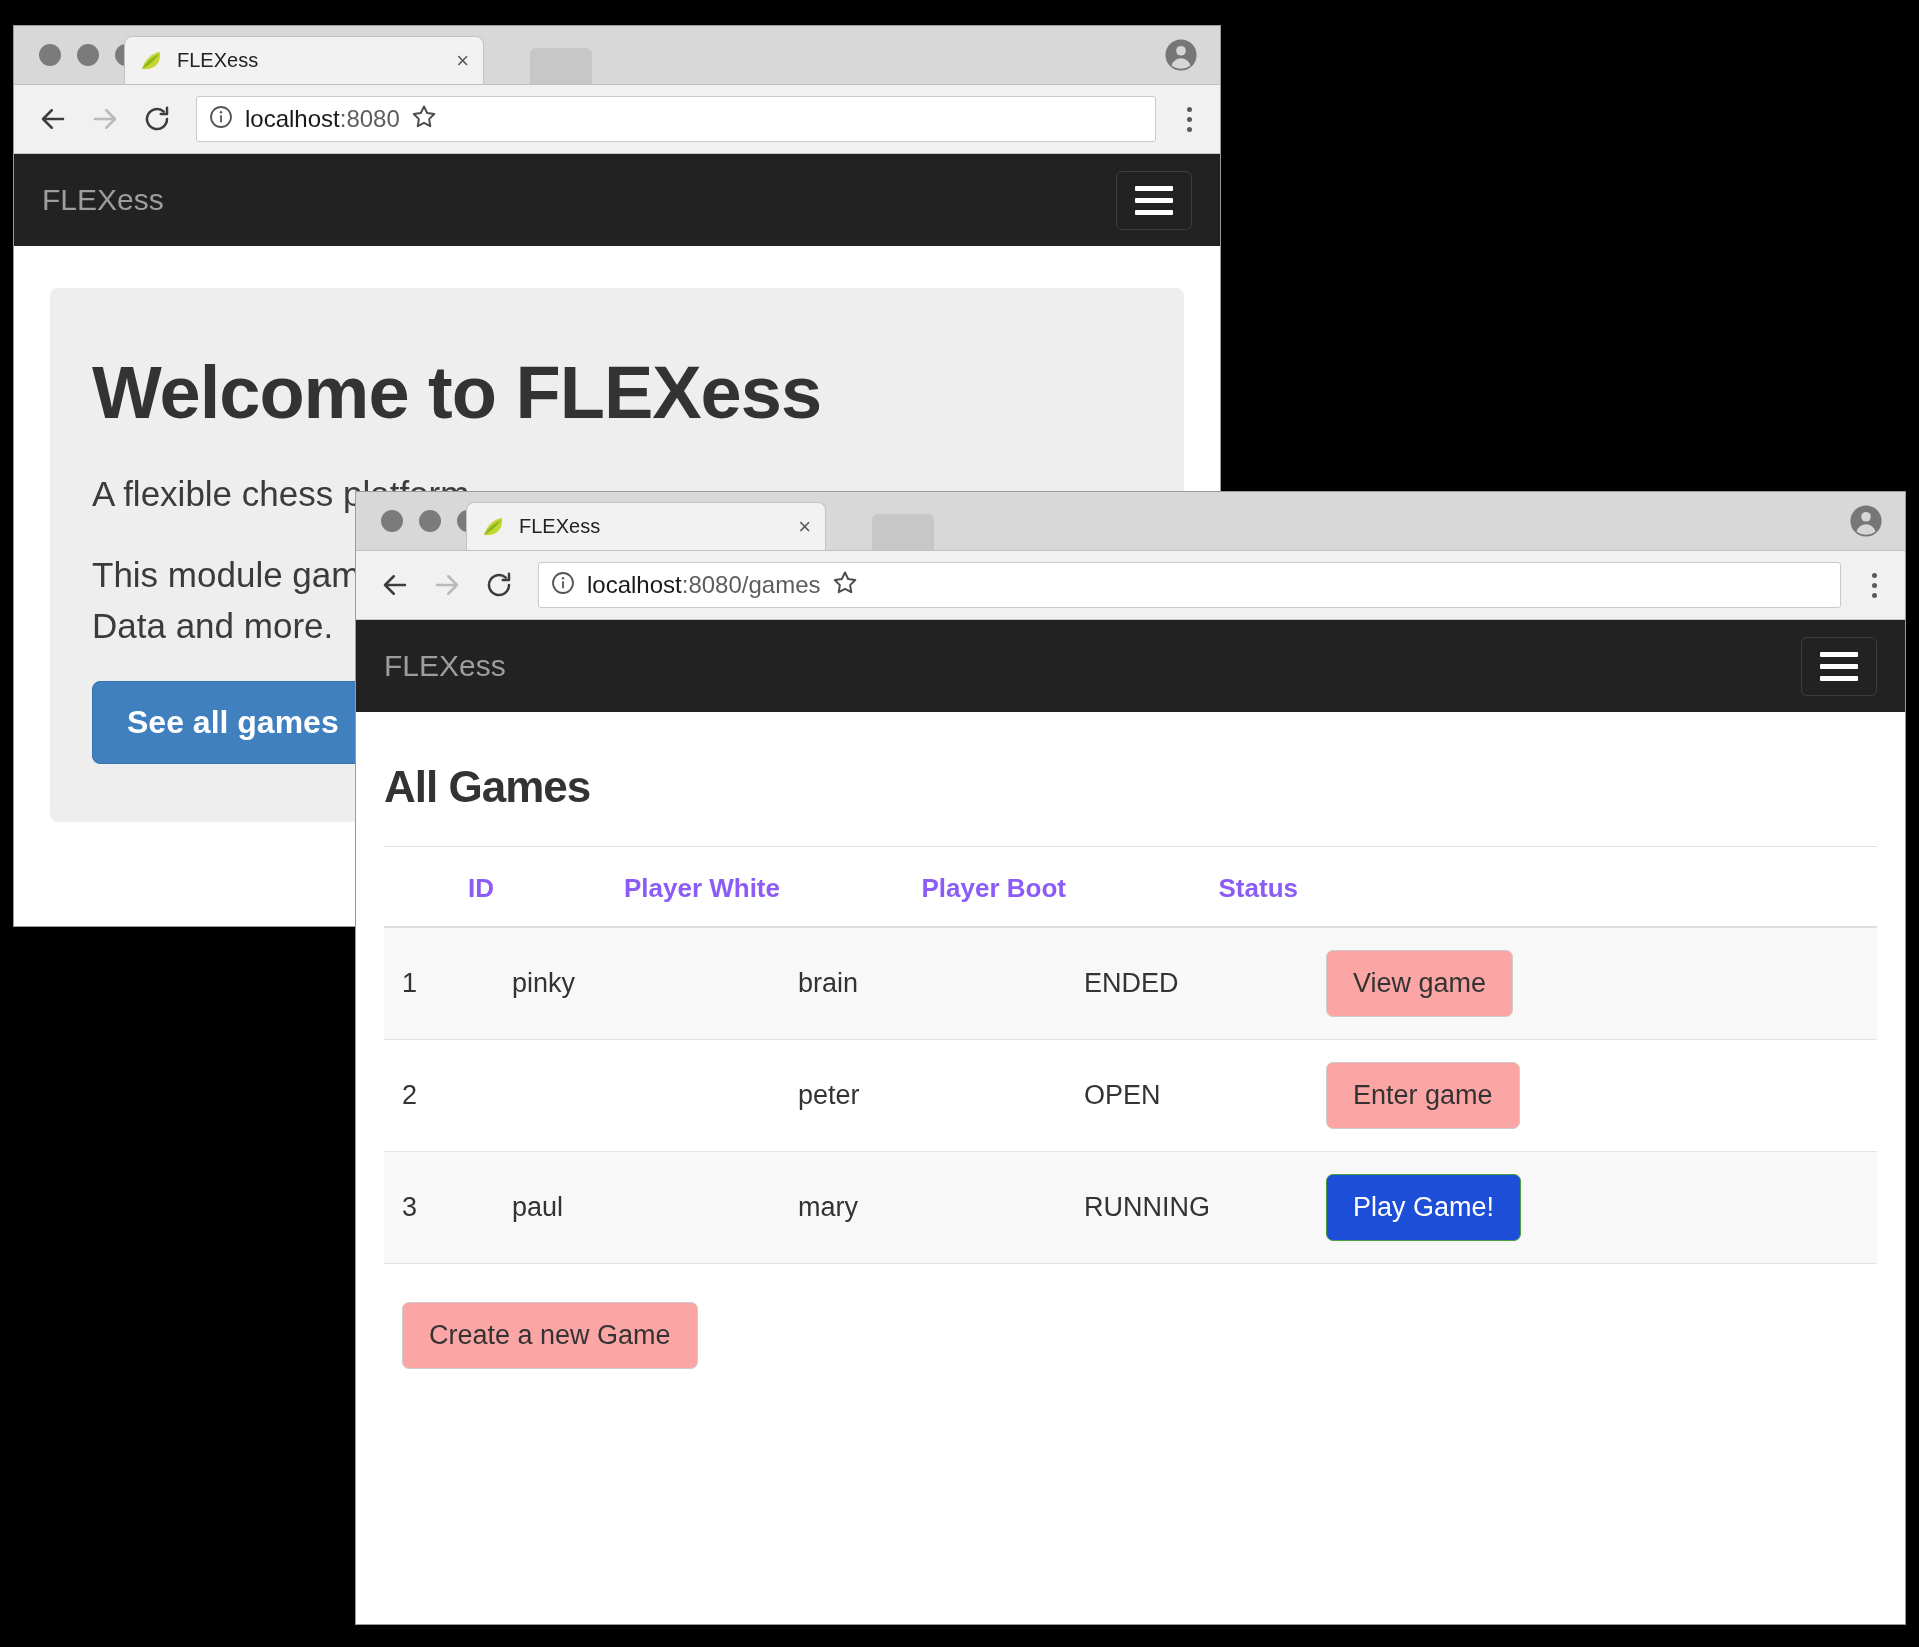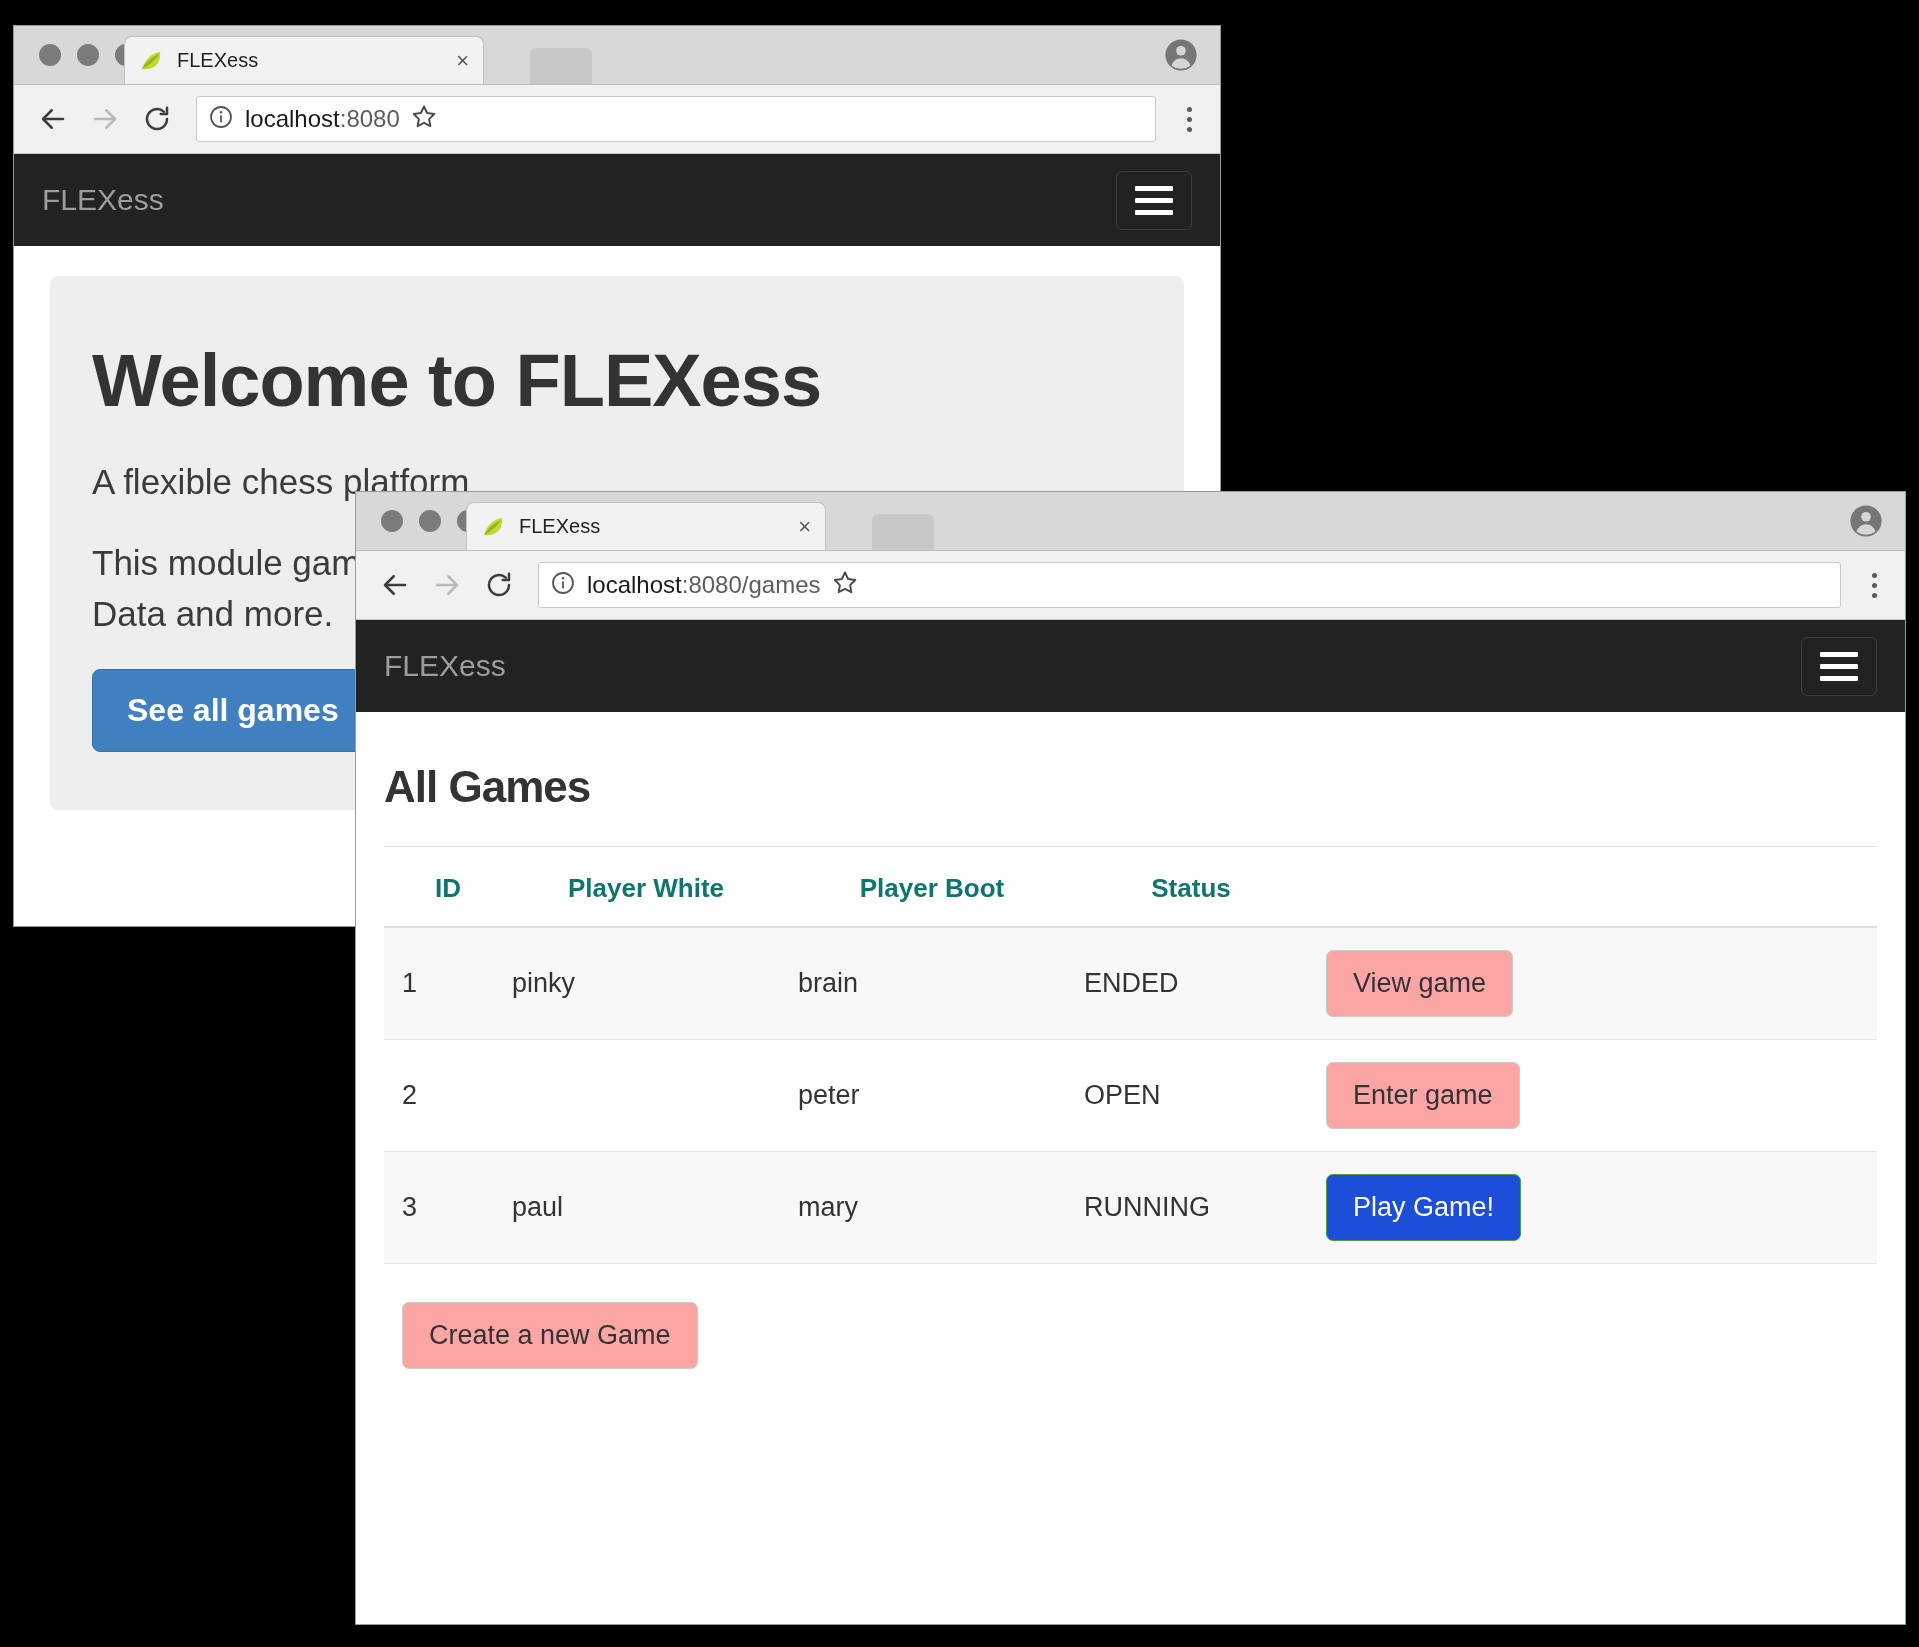--- a/index.html
+++ b/index.html
@@ -107,21 +107,21 @@
     display: flex;
     flex-direction: column;
     gap: 7px;
   }
   .hamburger i { display: block; width: 38px; height: 5px; background: #ffffff; border-radius: 1px; }
 
   
   .jumbo {
     background: #eeeeee;
     border-radius: 8px;
-    margin: 30px 36px;
+    margin: 42px 36px;
     padding: 62px 42px 58px 42px;
     box-sizing: border-box;
   }
   .jumbo h1 { margin: 0 0 34px 0; font-size: 74px; font-weight: bold; color: #333333; letter-spacing: -1px; }
   .jumbo p { margin: 0 0 30px 0; font-size: 35px; color: #3b3b3b; font-weight: 300; line-height: 1.45; }
   .btn-primary {
     display: inline-block;
     background: #4080bf;
     color: #ffffff;
     font-size: 32px;
@@ -131,23 +131,23 @@
     padding: 22px 34px;
     box-sizing: border-box;
   }
 
   
   .container2 { padding: 50px 28px 0 28px; }
   .container2 h1 { margin: 0 0 34px 0; font-size: 44px; font-weight: bold; color: #333333; letter-spacing: -1px; }
   .hr { border: none; border-top: 1px solid #e2e2e2; margin: 0 0 0 0; }
   table.games { width: 100%; border-collapse: collapse; }
   table.games th {
-    text-align: center;
+    text-align: right;
     font-size: 26px;
-    color: #0f766e;
+    color: #8b5cf6;
     font-weight: bold;
     padding: 26px 0 22px 18px;
     border-bottom: 2px solid #dddddd;
   }
   table.games td {
     font-size: 27px;
     color: #333333;
     padding: 22px 0 22px 18px;
     border-bottom: 1px solid #e4e4e4;
     vertical-align: middle;

